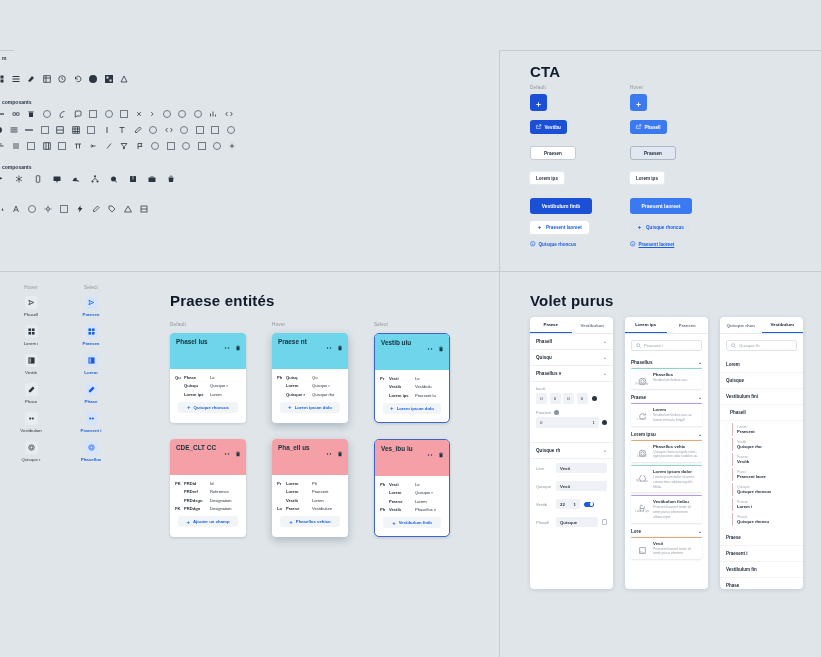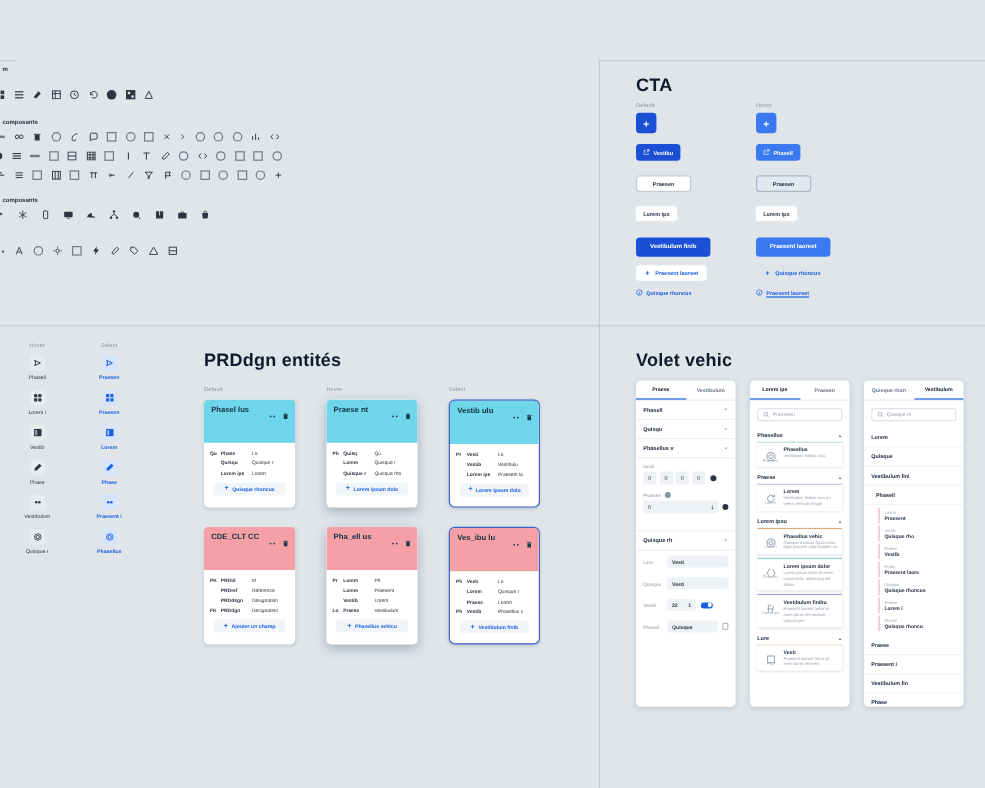--- a/index.html
+++ b/index.html
@@ -694,21 +694,21 @@
                 <circle cx="8" cy="8" r="6.2"></circle>
               </svg>
             </div>
             <div class="istate-cap sel">Phasellus</div>
           </div>
         </div>
       </div>
   </div>
 
   <div id="cards-section">
-    <div class="title section-title">PRDdgn entités</div>
+    <div class="title section-title">Praese entités</div>
     <div class="cards-grid" id="cards-grid">
         <div class="card-col-labels">
           <span class="state-label">Default</span>
           <span class="state-label">Hover</span>
           <span class="state-label">Select</span>
         </div>
         <div class="card-row">
           <div class="ent-card">
             <div class="card-head blue">
               <div class="card-title">Phasel lus</div>
@@ -1043,21 +1043,21 @@
                 </svg></span>
             <span class="lbl">Praesent laoreet</span>
           </div>
         </div>
       </div>
 
     </div>
   </div>
 
   <div id="volet">
-    <div class="title section-title">Volet vehic</div>
+    <div class="title section-title">Volet purus</div>
     <div class="panels">
 
       <div class="rp">
         <div class="rp-tabs">
           <div class="rp-tab active">Praese</div>
           <div class="rp-tab">Vestibulum</div>
         </div>
         <div class="rp-body">
           <div class="acc-row">
             <span>Phasell</span>

